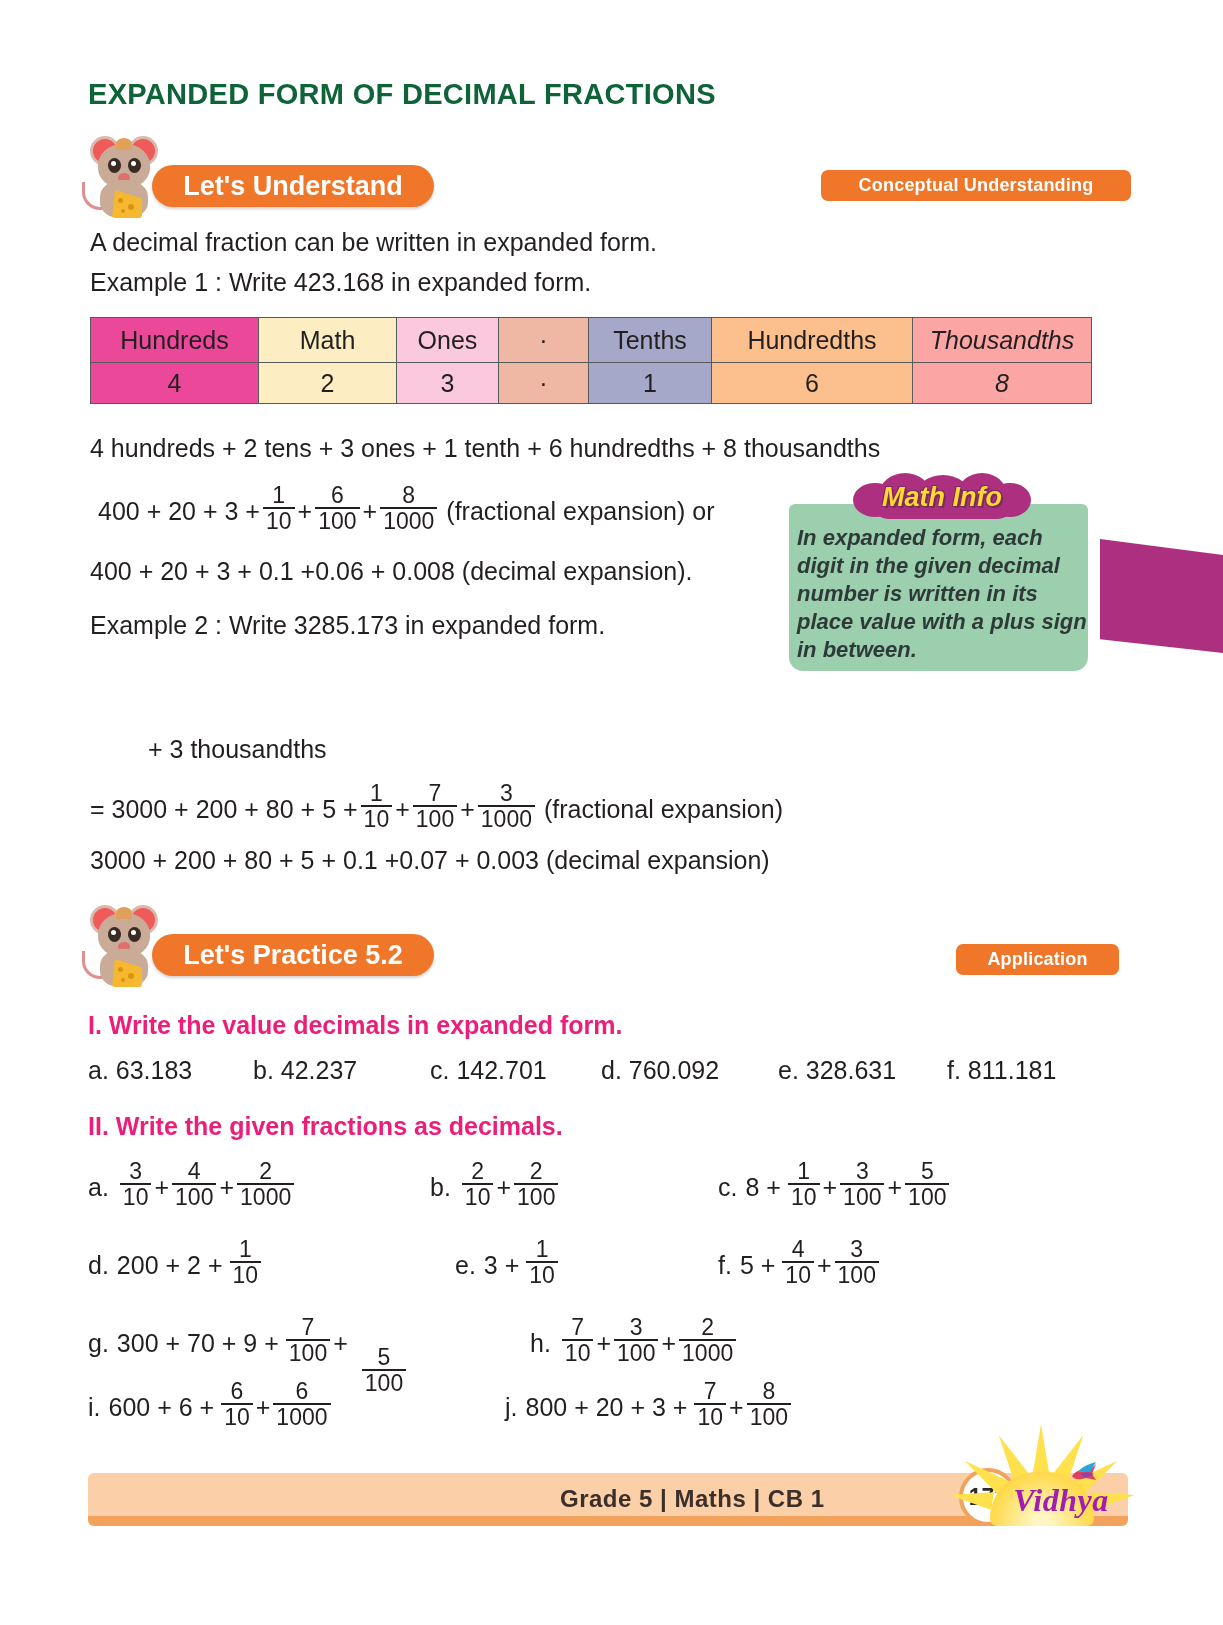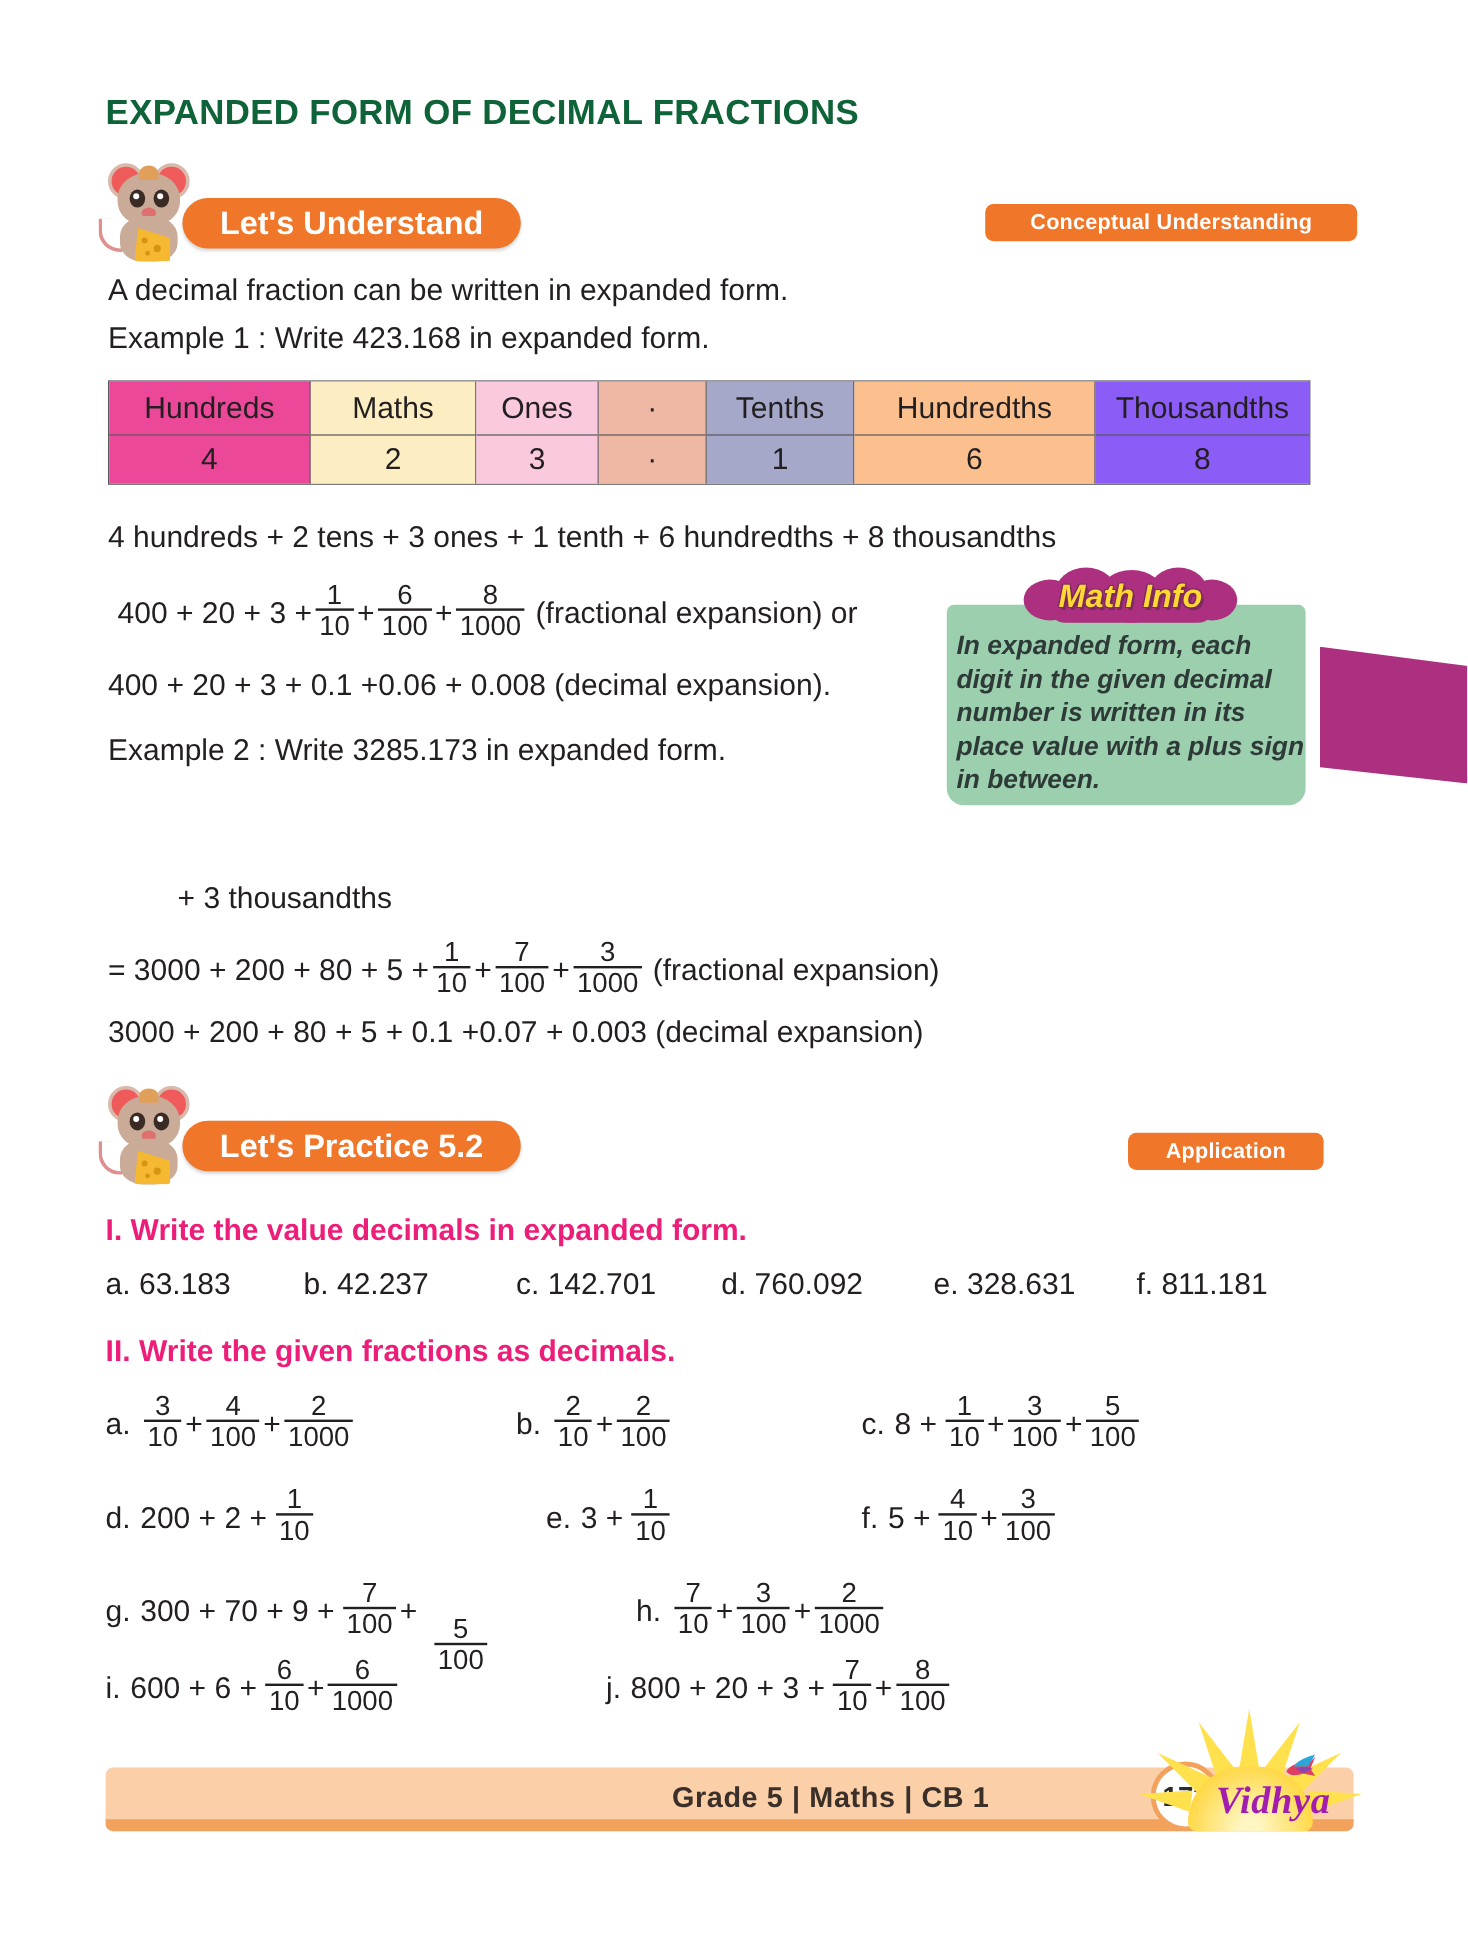--- a/index.html
+++ b/index.html
@@ -55,21 +55,21 @@
     box-shadow:0 2px 3px rgba(0,0,0,.18);
   }
   .pill-understand{ left:152px; top:165px; width:282px; height:42px; font-size:27px;}
   .pill-practice  { left:152px; top:934px; width:282px; height:42px; font-size:27px;}
   .tag{
     position:absolute; background:#f0762a; color:#fff; border-radius:7px;
     font-weight:bold; display:flex; align-items:center; justify-content:center;
     font-size:18px; letter-spacing:.2px;
   }
   .tag-conceptual{ right:92px; top:170px; width:310px; height:31px;}
-  .tag-application{ right:120px; top:944px; width:163px; height:31px;}
+  .tag-application{ right:104px; top:944px; width:163px; height:31px;}
 
   
   .txt{ position:absolute; font-size:25px; color:#231f20; white-space:nowrap; }
   .txt b{ font-weight:normal; }
 
   
   .pv-table{ position:absolute; left:90px; top:317px; display:flex;
              border:1.6px solid #58595b; }
   .pv-col{ display:flex; flex-direction:column; border-right:1.6px solid #58595b;}
   .pv-col:last-child{border-right:none;}
@@ -182,40 +182,40 @@
   <div class="txt" style="left:90px; top:268px;">
     <b>Example 1</b><span> : </span><span>Write 423.168 in expanded form.</span>
   </div>
 
   <div class="pv-table" id="pvTable">
       <div class="pv-col" style="width: 168px; background: #ec4899;">
         <div class="pv-head">Hundreds</div>
         <div class="pv-val">4</div>
       </div>
       <div class="pv-col" style="width: 138px; background: rgb(252, 238, 194);">
-        <div class="pv-head">Maths</div>
+        <div class="pv-head">Math</div>
         <div class="pv-val">2</div>
       </div>
       <div class="pv-col" style="width: 102px; background: rgb(250, 201, 222);">
         <div class="pv-head">Ones</div>
         <div class="pv-val">3</div>
       </div>
       <div class="pv-col" style="width: 90px; background: rgb(238, 184, 164);">
         <div class="pv-head">·</div>
         <div class="pv-val">·</div>
       </div>
       <div class="pv-col" style="width: 123px; background: rgb(165, 168, 200);">
         <div class="pv-head">Tenths</div>
         <div class="pv-val">1</div>
       </div>
       <div class="pv-col" style="width: 201px; background: rgb(251, 192, 141);">
         <div class="pv-head">Hundredths</div>
         <div class="pv-val">6</div>
       </div>
-      <div class="pv-col" style="width: 178px; background: #8b5cf6;">
+      <div class="pv-col" style="width: 178px; background: #fca5a5; font-style: italic;">
         <div class="pv-head">Thousandths</div>
         <div class="pv-val">8</div>
       </div>
     </div>
 
   <div class="txt" style="left:90px; top:434px;">4 hundreds + 2 tens + 3 ones + 1 tenth + 6 hundredths + 8 thousandths</div>
 
   <div class="expr" style="left:98px; top:486px;">
     <span>400 + 20 + 3 +</span>
     <span class="frac">

